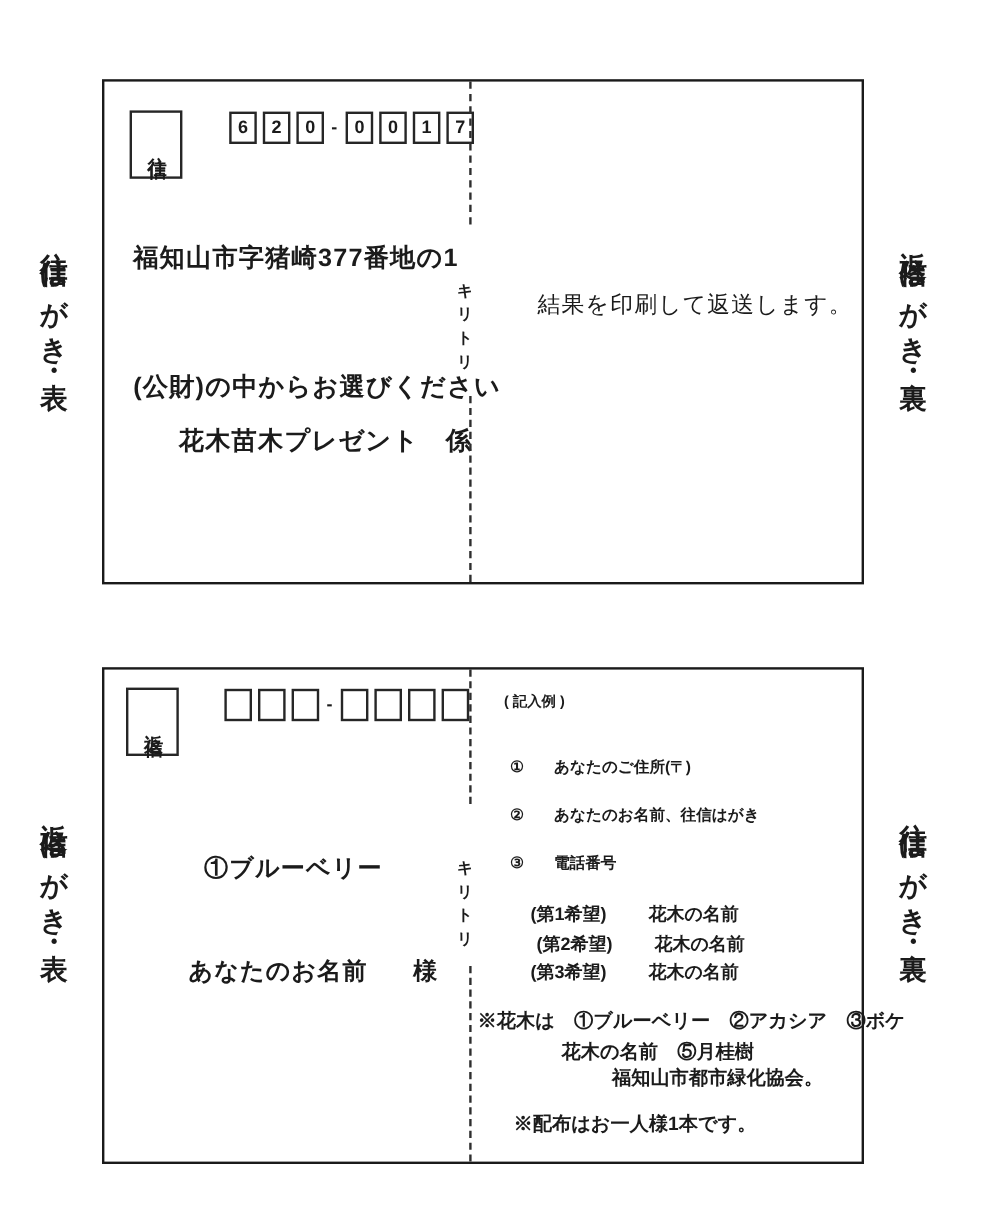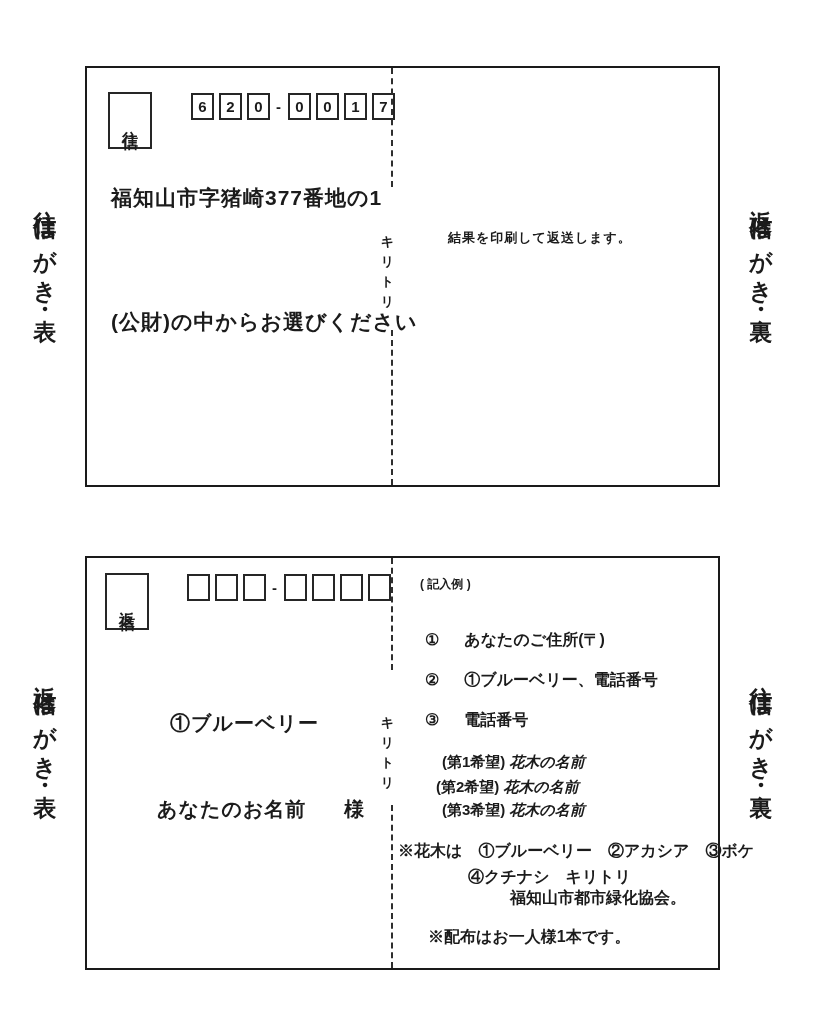--- a/index.html
+++ b/index.html
@@ -51,42 +51,42 @@
   #card2 .cut-top    { top:0; height:112px; }
   #card2 .cut-bottom { top:247px; bottom:0; }
   .kiritori {
     position:absolute; writing-mode:vertical-rl; text-orientation:upright;
     font-size:13px; font-weight:600; letter-spacing:5px; line-height:1;
   }
   #card1 .kiritori { left:294px; top:159px; }
   #card2 .kiritori { left:294px; top:150px; }
 
   
-  .addr1 { left:24px;  top:116px; font-size:21px; font-weight:600; letter-spacing:1px; }
+  .addr1 { left:24px;  top:133px; font-size:21px; font-weight:600; letter-spacing:1px; }
   .org   { left:24px;  top:240px; font-size:21px; font-weight:600; letter-spacing:1px; }
   .dept  { left:62px;  top:285px; font-size:21px; font-weight:600; letter-spacing:1px; }
   .note1 { left:362px; top:120px; font-size:19px; font-weight:600; letter-spacing:1px; }
-  .note2 { left:361px; top:161px; font-size:13px; font-weight:700; letter-spacing:1px; }
+  .note2 { left:361px; top:173px; font-size:19px; font-weight:400; letter-spacing:1px; }
 
   
   .your-addr { left:83px; top:152px; font-size:20px; font-weight:600; letter-spacing:1px; }
   .your-name { left:70px; top:238px; font-size:20px; font-weight:600; letter-spacing:1px; }
   .your-name .honorific { display:inline-block; margin-left:38px; }
 
   
   .ex-title { left:333px; top:18px;  font-size:12px; font-weight:600; }
-  .ex-item  { font-size:16px; font-weight:600; }
+  .ex-item  { font-size:13px; font-weight:600; }
   .ex-item .txt { margin-left:25px; }
   #ex-item-1 { left:338px; top:72px; }
   #ex-item-2 { left:338px; top:112px; }
   #ex-item-3 { left:338px; top:152px; }
   .choice { font-size:15px; font-weight:600; }
-  .choice .txt { margin-left:4px;font-style:italic; }
+  .choice .txt { margin-left:35px; }
   #choice-1 { left:355px; top:195px; }
-  #choice-2 { left:349px; top:220px; }
+  #choice-2 { left:360px; top:220px; }
   #choice-3 { left:355px; top:243px; }
   .fnote1  { left:311px; top:283px; font-size:16px; font-weight:600;text-align:center; }
   .fnote1b { left:381px; top:309px; font-size:16px; font-weight:600; }
   .fnote1c { left:423px; top:330px; font-size:16px; font-weight:600; }
   .fnote2  { left:341px; top:369px; font-size:16px; font-weight:600; }
 
   
   .side-label {
     position:absolute; writing-mode:vertical-rl; text-orientation:upright;
     font-size:23px; font-weight:600; letter-spacing:5px; line-height:1.1;
@@ -116,20 +116,21 @@
     <div class="pbox">0</div>
     <div class="phyphen">-</div>
     <div class="pbox">0</div>
     <div class="pbox">0</div>
     <div class="pbox">1</div>
     <div class="pbox">7</div>
   </div>
 
   <div class="abs addr1">福知山市字猪崎377番地の1</div>
   <div class="abs org">(公財)の中からお選びください</div>
+  <div class="abs dept">花木苗木プレゼント　係</div>
 
   <div class="cutline cut-top"></div>
   <div class="kiritori">キリトリ</div>
   <div class="cutline cut-bottom"></div>
 
   <div class="abs note2">結果を印刷して返送します。</div>
 </div>
 
 <div class="card" id="card2">
   <div class="corner-box">
@@ -155,33 +156,33 @@
   <div class="cutline cut-top"></div>
   <div class="kiritori">キリトリ</div>
   <div class="cutline cut-bottom"></div>
 
   <div class="abs ex-title">( 記入例 )</div>
 
   <div class="abs ex-item" id="ex-item-1">
     <span class="num">①</span><span class="txt">あなたのご住所(〒)</span>
   </div>
   <div class="abs ex-item" id="ex-item-2">
-    <span class="num">②</span><span class="txt">①ブルーベリー、電話番号</span>
+    <span class="num">②</span><span class="txt">あなたのお名前、往信はがき</span>
   </div>
   <div class="abs ex-item" id="ex-item-3">
     <span class="num">③</span><span class="txt">電話番号</span>
   </div>
 
   <div class="abs choice" id="choice-1">
     <span class="rank">(第1希望)</span><span class="txt">花木の名前</span>
   </div>
   <div class="abs choice" id="choice-2">
     <span class="rank">(第2希望)</span><span class="txt">花木の名前</span>
   </div>
   <div class="abs choice" id="choice-3">
     <span class="rank">(第3希望)</span><span class="txt">花木の名前</span>
   </div>
 
   <div class="abs fnote1">※花木は　①ブルーベリー　②アカシア　③ボケ</div>
-  <div class="abs fnote1b">④クチナシ　キリトリ</div>
+  <div class="abs fnote1b">花木の名前　⑤月桂樹</div>
   <div class="abs fnote1c">福知山市都市緑化協会。</div>
   <div class="abs fnote2">※配布はお一人様1本です。</div>
 </div>
 
 </body></html>

